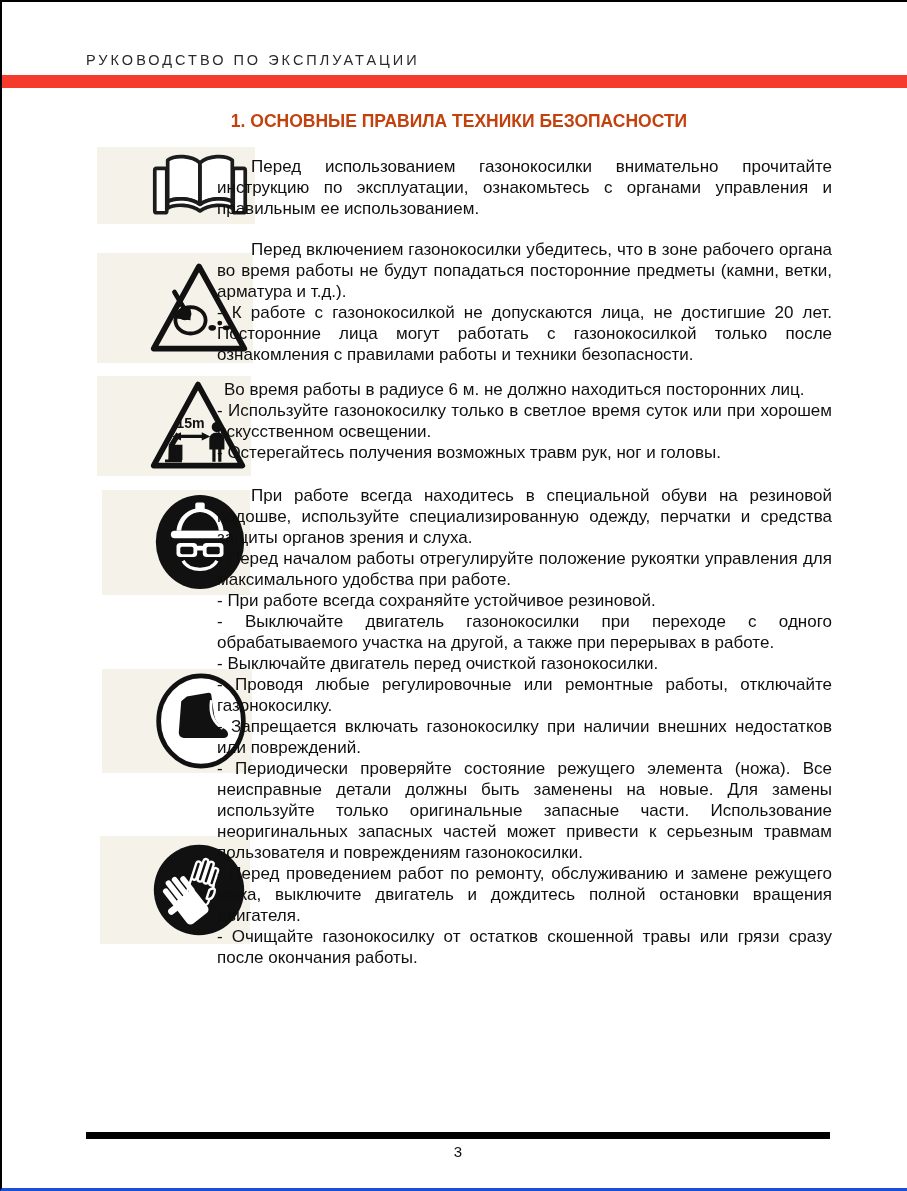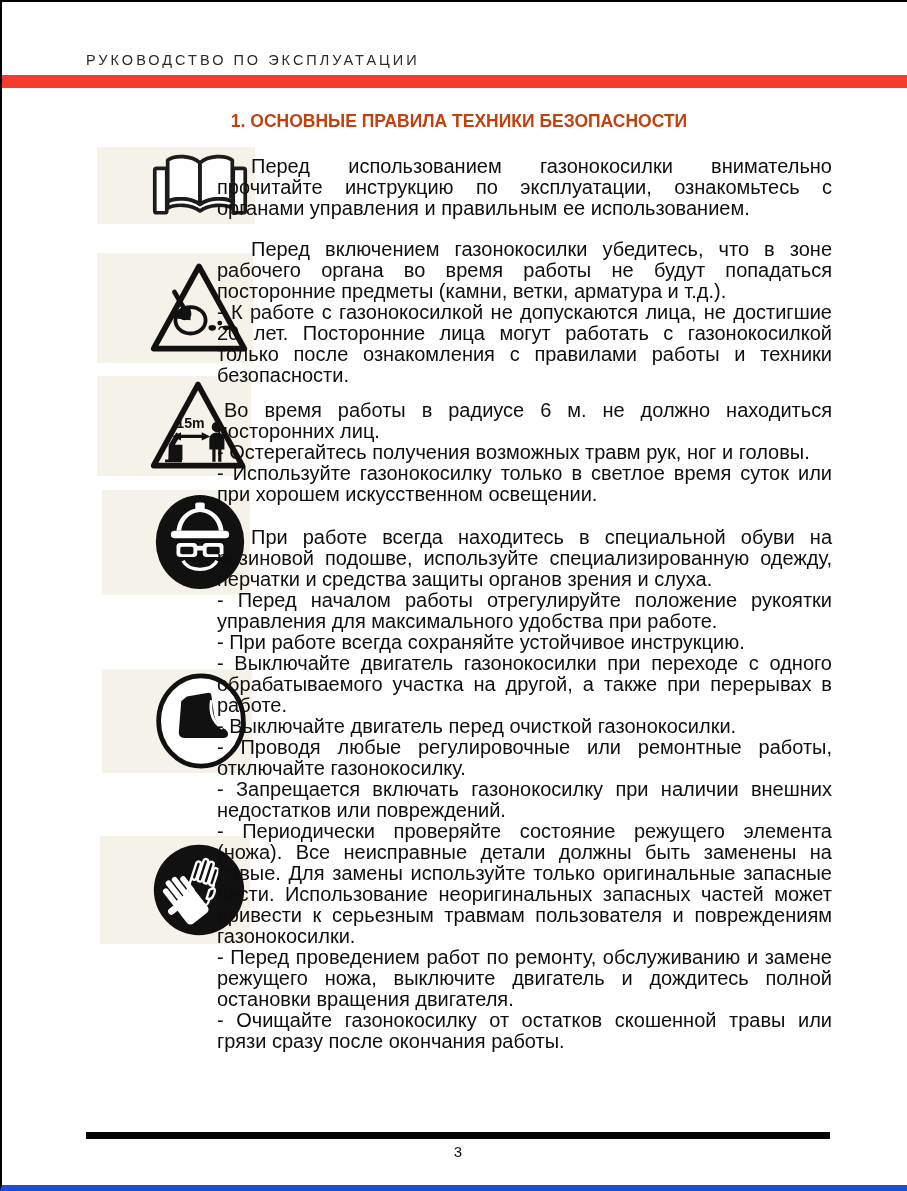--- a/index.html
+++ b/index.html
@@ -3,21 +3,21 @@
 <meta charset="utf-8">
 <style>
   html,body{margin:0;padding:0;background:#e8e8e8;}
   .page{
     position:relative;
     width:907px;height:1191px;
     margin:0 auto;
     background:#ffffff;
     border-top:2px solid #000;
     border-left:2px solid #000;
-    border-bottom:6px solid #1d4ed8;
+    border-bottom:3px solid #1d4ed8;
     box-sizing:border-box;
     font-family:"Liberation Sans", sans-serif;
     color:#0f0f0f;
     overflow:hidden;
   }
   .manual-header{
     position:absolute;left:84px;top:50px;
     font-size:14.5px;letter-spacing:3px;color:#2a2a2a;
     white-space:nowrap;
   }
@@ -30,21 +30,21 @@
     text-align:center;font-weight:bold;font-size:17.5px;color:#c2410c;
   }
   .icon-box{
     position:absolute;display:flex;align-items:center;justify-content:center;
     background:#f5f2e9;
     padding-left:48px;
   }
   .icon-box svg{display:block;}
   .text-col{
     position:absolute;left:215px;top:154px;width:615px;
-    font-size:20px;line-height:21px;text-align:justify;
+    font-size:17px;line-height:21px;text-align:justify;
   }
   .text-col p{margin:0;}
   .indent{text-indent:34px;}
   .small-indent{text-indent:7px;}
   .gap-a{margin-top:20px !important;}
   .gap-b{margin-top:14px !important;}
   .gap-c{margin-top:22px !important;}
   .footer-rule{
     position:absolute;left:84px;top:1130px;width:744px;height:7px;background:#000;
   }
@@ -149,26 +149,26 @@
     </svg>
   </div>
 
   <div class="text-col">
     <p class="indent">Перед использованием газонокосилки внимательно прочитайте инструкцию по эксплуатации, ознакомьтесь с органами управления и правильным ее использованием.</p>
 
     <p class="indent gap-a">Перед включением газонокосилки убедитесь, что в зоне рабочего органа во время работы не будут попадаться посторонние предметы (камни, ветки, арматура и т.д.).</p>
     <p>- К работе с газонокосилкой не допускаются лица, не достигшие 20 лет. Посторонние лица могут работать с газонокосилкой только после ознакомления с правилами работы и техники безопасности.</p>
 
     <p class="small-indent gap-b">Во время работы в радиусе 6 м. не должно находиться посторонних лиц.</p>
+    <p>- Используйте газонокосилку только в светлое время суток или при хорошем искусственном освещении.</p>
     <p>- Остерегайтесь получения возможных травм рук, ног и головы.</p>
-    <p>- Используйте газонокосилку только в светлое время суток или при хорошем искусственном освещении.</p>
 
     <p class="indent gap-c">При работе всегда находитесь в специальной обуви на резиновой подошве, используйте специализированную одежду, перчатки и средства защиты органов зрения и слуха.</p>
     <p>- Перед началом работы отрегулируйте положение рукоятки управления для максимального удобства при работе.</p>
-    <p>- При работе всегда сохраняйте устойчивое инструкцию.</p>
+    <p>- При работе всегда сохраняйте устойчивое резиновой.</p>
     <p>- Выключайте двигатель газонокосилки при переходе с одного обрабатываемого участка на другой, а также при перерывах в работе.</p>
     <p>- Выключайте двигатель перед очисткой газонокосилки.</p>
 
     <p>- Проводя любые регулировочные или ремонтные работы, отключайте газонокосилку.</p>
     <p>- Запрещается включать газонокосилку при наличии внешних недостатков или повреждений.</p>
     <p>- Периодически проверяйте состояние режущего элемента (ножа). Все неисправные детали должны быть заменены на новые. Для замены используйте только оригинальные запасные части. Использование неоригинальных запасных частей может привести к серьезным травмам пользователя и повреждениям газонокосилки.</p>
 
     <p>- Перед проведением работ по ремонту, обслуживанию и замене режущего ножа, выключите двигатель и дождитесь полной остановки вращения двигателя.</p>
     <p>- Очищайте газонокосилку от остатков скошенной травы или грязи сразу после окончания работы.</p>
   </div>

